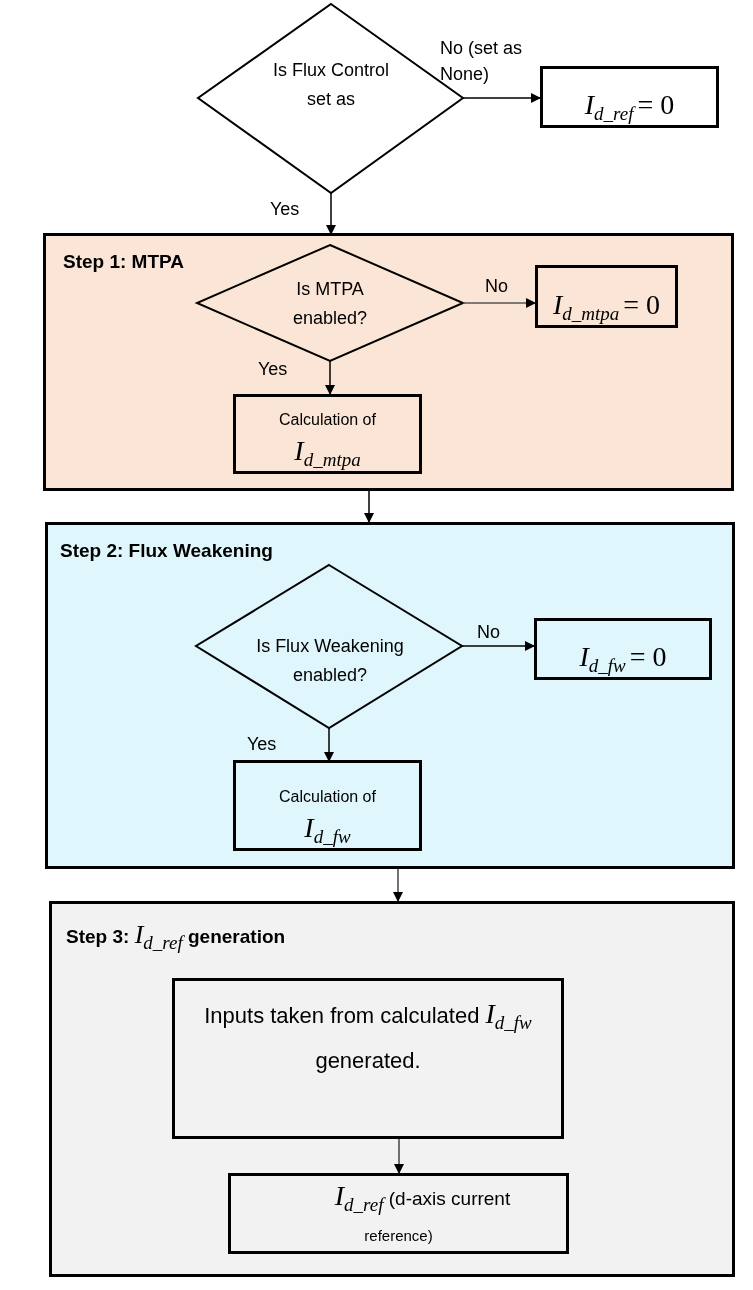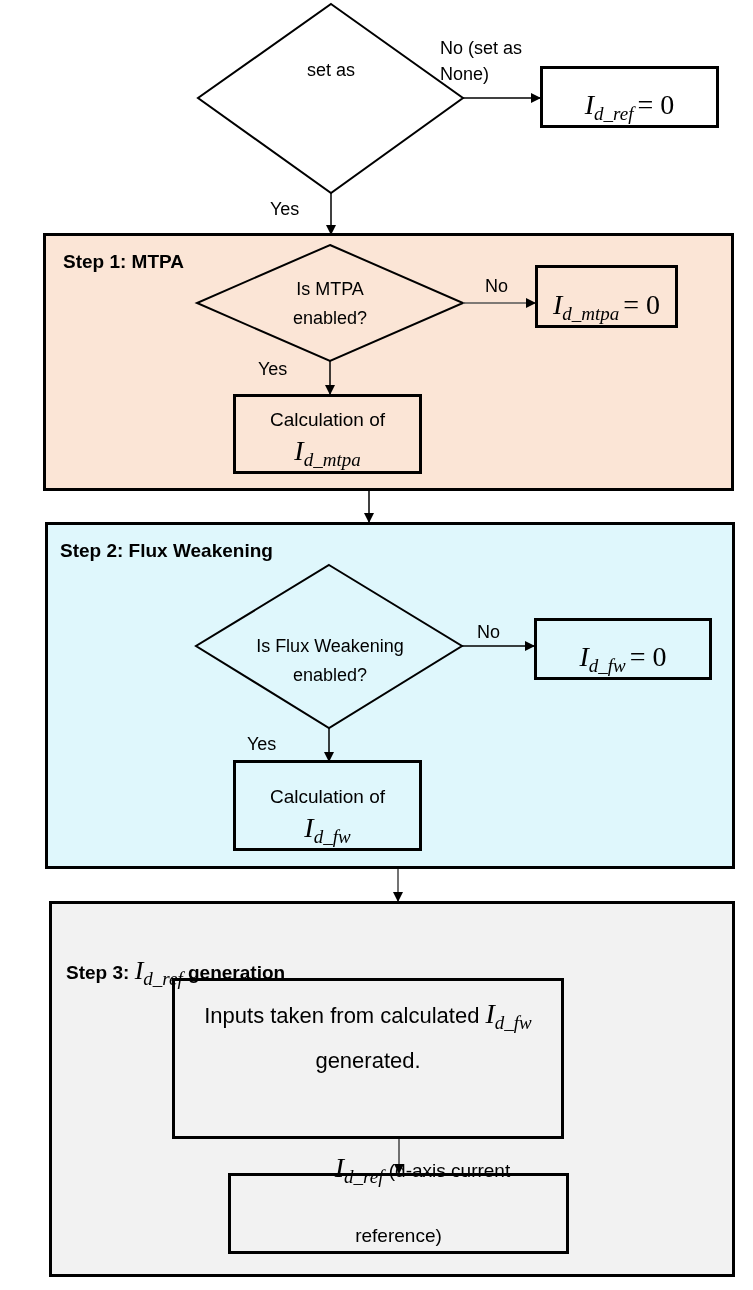--- a/index.html
+++ b/index.html
@@ -3,21 +3,21 @@
 <meta charset="utf-8">
 <style>
   html, body { margin: 0; padding: 0; background: #ffffff; }
   body { width: 753px; height: 1290px; position: relative; overflow: hidden;
          font-family: "Liberation Sans", "DejaVu Sans", sans-serif; color: #000; }
   .panel { position: absolute; border: 3px solid #000; box-sizing: border-box; }
   .panel-title { position: absolute; font-weight: bold; font-size: 19px; white-space: nowrap; }
   .box { position: absolute; border: 3px solid #000; box-sizing: border-box;
          display: flex; flex-direction: column; align-items: center; justify-content: flex-end;
          text-align: center; }
-  .txt { font-size: 19px; line-height: 30px; }
+  .txt { font-size: 16px; line-height: 30px; }
   .math { font-family: "Liberation Serif", "DejaVu Serif", serif; font-style: italic; }
   .math .I { font-size: 28px; }
   .math sub { font-size: 19px; vertical-align: -6px; }
   .eq { font-family: "Liberation Serif", "DejaVu Serif", serif; font-size: 28px; font-style: normal; }
   .lbl { position: absolute; font-size: 18px; text-align: left; line-height: 26px; white-space: nowrap; }
   .dtext { position: absolute; font-size: 18px; text-align: center; line-height: 29px; }
   svg.overlay { position: absolute; left: 0; top: 0; }
 </style>
 </head>
 <body>
@@ -44,20 +44,21 @@
 
   <polygon points="329,565 462,646 329,728 196,646" fill="#dff7fc" stroke="#000" stroke-width="2"></polygon>
   <line x1="462" y1="646" x2="534" y2="646" stroke="#000" stroke-width="1.5" marker-end="url(#ah)"></line>
   <line x1="329" y1="728" x2="329" y2="761" stroke="#000" stroke-width="1.5" marker-end="url(#ah)"></line>
   <line x1="398" y1="869" x2="398" y2="901" stroke="#444" stroke-width="1.5" marker-end="url(#ah)"></line>
 
   <line x1="399" y1="1138" x2="399" y2="1173" stroke="#444" stroke-width="1.5" marker-end="url(#ah)"></line>
 </svg>
 
 <div class="dtext" style="left:228px;top:56px;width:206px;">
+  <div>Is Flux Control</div>
   <div>set as</div>
 </div>
 <div class="lbl" style="left:440px;top:35px;width:100px;">
   <div>No (set as</div>
   <div>None)</div>
 </div>
 <div class="lbl" style="left:270px;top:196px;">Yes</div>
 <div class="box" style="left:540px;top:66px;width:179px;height:62px;background:#fff;">
   <span class="math"><span class="I">I</span><sub>d_ref</sub> <span class="eq">= 0</span></span>
 </div>
@@ -85,31 +86,31 @@
 <div class="lbl" style="left:477px;top:619px;">No</div>
 <div class="lbl" style="left:247px;top:731px;">Yes</div>
 <div class="box" style="left:534px;top:618px;width:178px;height:62px;">
   <span class="math"><span class="I">I</span><sub>d_fw</sub> <span class="eq">= 0</span></span>
 </div>
 <div class="box" style="left:233px;top:760px;width:189px;height:91px;">
   <div class="txt">Calculation of</div>
   <div class="math"><span class="I">I</span><sub>d_fw</sub></div>
 </div>
 
-<div class="panel-title" style="left:66px;top:920px;margin-top:36px;">
+<div class="panel-title" style="left:66px;top:920px;">
   <span>Step 3:</span>
   <span class="math" style="font-weight:normal;"><span style="font-size:26px;">I</span><sub>d_ref</sub></span>
   <span>generation</span>
 </div>
 <div class="box" style="left:172px;top:978px;width:392px;height:161px;justify-content:flex-start;padding-top:14px;">
   <div style="font-size:22px;line-height:38px;">
     <span>Inputs taken from calculated</span>
     <span class="math"><span class="I">I</span><sub>d_fw</sub></span>
   </div>
   <div style="font-size:22px;line-height:38px;">generated.</div>
 </div>
 <div class="box" style="left:228px;top:1173px;width:341px;height:81px;">
   <div style="font-size:19px;line-height:32px;margin-left:48px;">
     <span class="math"><span class="I">I</span><sub>d_ref</sub></span>
     <span>(d-axis current</span>
   </div>
-  <div style="font-size:19px;line-height:30px;margin-top:28px;">reference)</div>
+  <div style="font-size:15px;line-height:30px;">reference)</div>
 </div>
 
 </body></html>

